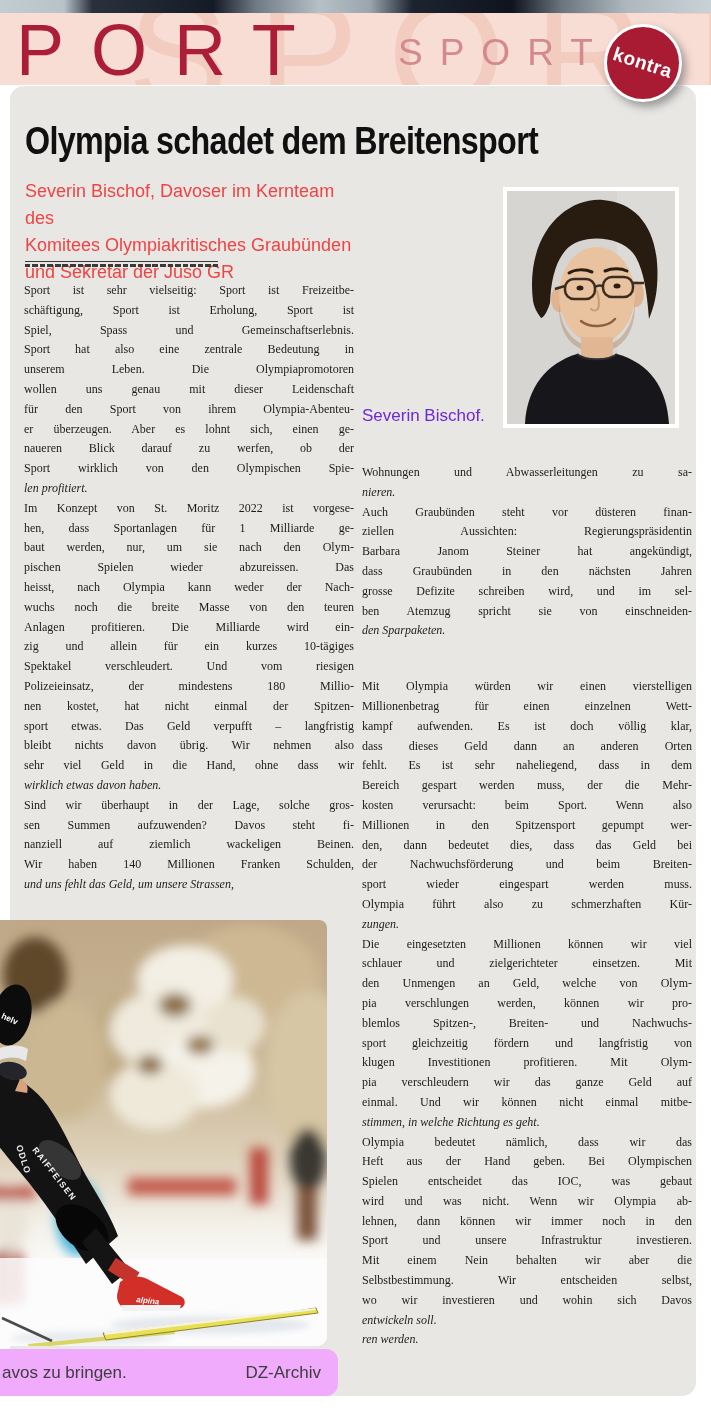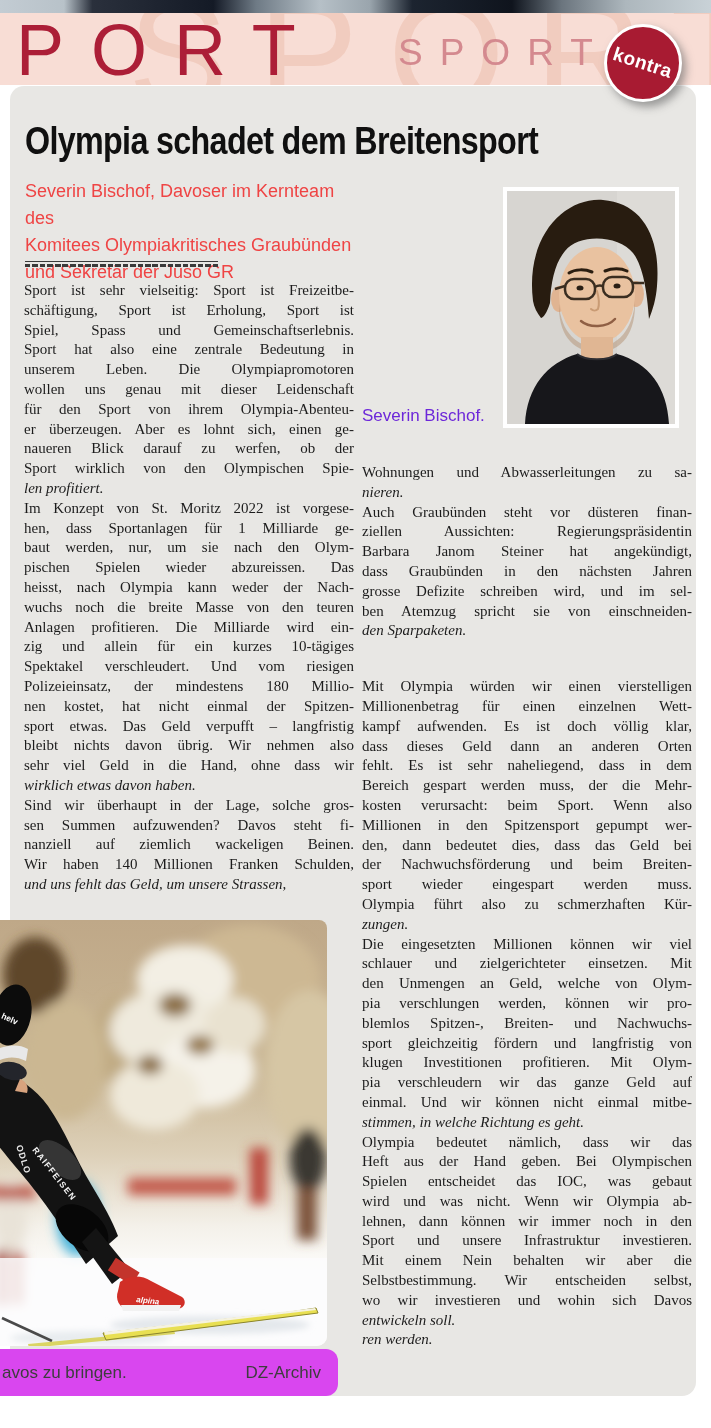--- a/index.html
+++ b/index.html
@@ -56,21 +56,21 @@
   .byline-rule {
     position:absolute; left:25px; top:261px; width:193px;
     border-top:1.5px solid #3a3a3a; padding-top:1.5px;
   }
   .byline-rule::after {
     content:""; display:block; height:3.5px;
     background:repeating-linear-gradient(90deg,#3a3a3a 0 5.5px, rgba(0,0,0,0) 5.5px 7.5px);
   }
   .col {
     position:absolute; width:330px;
-    font-family:"Liberation Serif", serif; font-size:15px; line-height:19.8px;
+    font-family:"Liberation Serif", serif; font-size:12px; line-height:19.8px;
     color:#1c1c1c;
   }
   .col-left  { left:24px;  top:281px; }
   .col-right { left:362px; top:463px; }
   .col p { margin:0; }
   .col p.gap-after { margin-bottom:36px; }
   .pl { display:block; text-align:justify; text-align-last:justify; white-space:pre-line; }
   .ll { display:block;font-style:italic; }
   .portrait {
     position:absolute; left:503px; top:187px; width:176px; height:241px;
@@ -80,21 +80,21 @@
   .portrait-caption {
     position:absolute; left:362px; top:406px; font-size:17px; color:#6d28d9;
   }
   .skier {
     position:absolute; left:0; top:920px; width:327px; height:426px;
     overflow:hidden; border-radius:0 8px 10px 0;
   }
   .skier svg { display:block; width:327px; height:426px; }
   .caption-band {
     position:absolute; left:0; top:1349px; width:338px; height:47px;
-    background:#d946ef; border-radius:0 12px 12px 0;
+    background:#f0abfc; border-radius:0 12px 12px 0;
     display:flex; align-items:center; justify-content:space-between;
     padding:0 17px 0 2px; box-sizing:border-box;
     font-size:17px; color:#3d3d3d;
   }
 </style>
 </head>
 <body>
 
 <div class="page">
 

